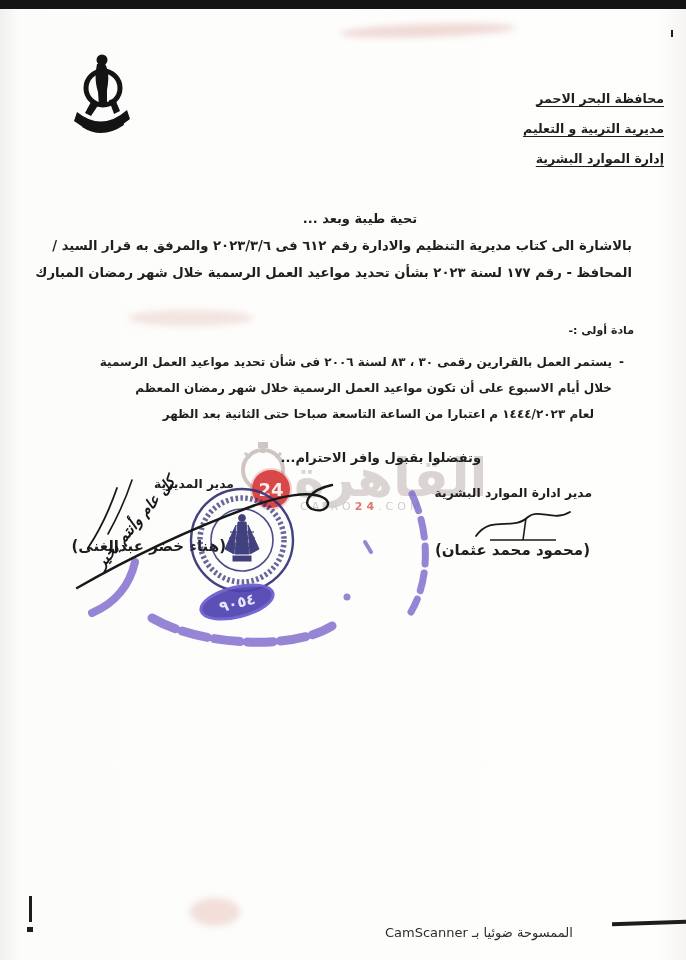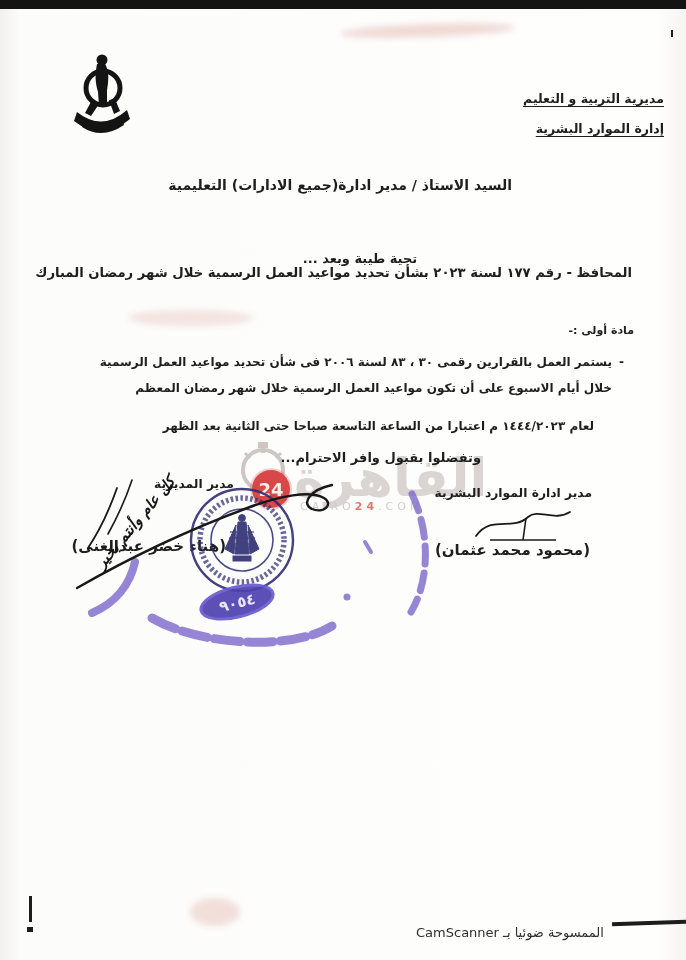--- a/index.html
+++ b/index.html
@@ -5,37 +5,37 @@
   html,body{margin:0;padding:0;width:686px;height:960px;overflow:hidden;background:#ffffff;
             font-family:"DejaVu Sans",sans-serif;}
   .page{position:relative;width:686px;height:960px;
         background:linear-gradient(90deg,#f1f0ee 0%,#fcfcfb 3%,#fefefd 96%,#f5f4f2 100%);}
   .abs{position:absolute;}
   .ar{direction:rtl;unicode-bidi:plaintext;font-weight:700;color:#1e1e1e;}
   .top-strip{top:0;left:0;width:686px;height:9px;background:#141414;z-index:6;}
   .hline{font-size:12.5px;line-height:30px;text-align:right;text-decoration:underline;
          text-underline-offset:3px;white-space:nowrap;}
   .addressee{font-size:14px;text-align:center;white-space:nowrap;}
-  .greeting{font-size:13px;text-align:center;white-space:nowrap;margin-top:40px;}
+  .greeting{font-size:13px;text-align:center;white-space:nowrap;}
   .bodyline{font-size:13.2px;text-align:right;white-space:nowrap;}
   .bulletline{font-size:12px;text-align:right;white-space:nowrap;}
   .heading{font-size:11px;white-space:nowrap;}
   .closing{font-size:13px;text-align:center;white-space:nowrap;z-index:3;}
   .sig-title{font-size:12.3px;text-align:center;white-space:nowrap;z-index:3;}
   .sig-name{font-size:15px;text-align:left;white-space:nowrap;z-index:3;}
   .handwriting{font-size:15px;font-style:italic;font-weight:600;color:#17171a;
                transform:rotate(-50deg);transform-origin:left top;white-space:nowrap;z-index:5;}
   .wm-ar{font-size:52px;font-weight:700;color:#dad5d2;direction:rtl;letter-spacing:2px;
          z-index:1;white-space:nowrap;}
   .wm-site{font-size:11px;letter-spacing:4px;color:#d2cccа;color:#d2ccca;z-index:1;white-space:nowrap;}
   .wm-site .num{color:#dd7a70;font-weight:700;}
   .wm-badge{width:38px;height:38px;border-radius:50%;background:#d94848;color:#fdecec;
             font-size:18px;font-weight:700;display:flex;align-items:center;justify-content:center;
             z-index:1;box-shadow:0 0 0 2px rgba(217,72,72,.25);}
-  .footer-line{font-size:13px;font-weight:400;color:#2e2e2e;text-align:center;direction:rtl;
+  .footer-line{font-size:13px;font-weight:400;color:#2e2e2e;text-align:left;direction:rtl;
                white-space:nowrap;z-index:3;}
   .smudge{filter:blur(3px);border-radius:50%;z-index:1;}
   .mark{background:#1d1d1d;z-index:3;}
   svg{display:block;}
 </style>
 </head>
 <body>
 
 <div class="page">
 
@@ -51,34 +51,35 @@
       <circle cx="30" cy="10" r="5.5" fill="#141414"></circle>
       <path d="M25,14 C23,24 23,32 26,42 L27,56 h8 L35,40 C37,30 37,20 33,14 Z" fill="#141414"></path>
       <path d="M20,50 l-7,13 6,3 8,-12 z" fill="#141414"></path>
       <path d="M37,50 l5,14 6,-3 -5,-12 z" fill="#141414"></path>
       <path d="M5,62 Q30,82 55,60 L58,69 Q30,93 2,71 Z" fill="#141414"></path>
       <path d="M12,72 Q30,86 50,70 L52,75 Q30,90 10,77 Z" fill="#141414"></path>
     </svg>
   </div>
 
   <div class="abs" style="right:22px;top:84px;width:160px;z-index:2;">
+    <div class="ar hline">محافظة البحر الاحمر</div>
     <div class="ar hline">مديرية التربية و التعليم</div>
     <div class="ar hline">إدارة الموارد البشرية</div>
   </div>
 
-  <div class="abs ar addressee" style="left:182px;top:177px;width:330px;z-index:2;">السيد الاستاذ / مدير ادارة(جميع الادارات) التعليمية</div>
   <div class="abs ar greeting" style="left:290px;top:211px;width:140px;z-index:2;">تحية طيبة وبعد ...</div>
 
+  <div class="abs ar bodyline" style="right:54px;top:238px;width:560px;z-index:2;">بالاشارة الى كتاب مديرية التنظيم والادارة رقم ٦١٢ فى ٢٠٢٣/٣/٦ والمرفق به قرار السيد /</div>
   <div class="abs ar bodyline" style="right:54px;top:265px;width:560px;z-index:2;">المحافظ - رقم ١٧٧ لسنة ٢٠٢٣ بشأن تحديد مواعيد العمل الرسمية خلال شهر رمضان المبارك</div>
 
   <div class="abs ar heading" style="right:52px;top:324px;z-index:2;">مادة أولى :-</div>
   <div class="abs ar bulletline" style="right:62px;top:355px;z-index:2;">-</div>
   <div class="abs ar bulletline" style="right:74px;top:355px;width:530px;z-index:2;">يستمر العمل بالقرارين رقمى ٣٠ ، ٨٣ لسنة ٢٠٠٦ فى شأن تحديد مواعيد العمل الرسمية</div>
   <div class="abs ar bulletline" style="right:74px;top:381px;width:520px;z-index:2;">خلال أيام الاسبوع على أن تكون مواعيد العمل الرسمية خلال شهر رمضان المعظم</div>
-  <div class="abs ar bulletline" style="right:92px;top:407px;width:500px;z-index:2;margin-top:12px;">لعام ١٤٤٤/٢٠٢٣ م اعتبارا من الساعة التاسعة صباحا حتى الثانية بعد الظهر</div>
+  <div class="abs ar bulletline" style="right:92px;top:407px;width:500px;z-index:2;">لعام ١٤٤٤/٢٠٢٣ م اعتبارا من الساعة التاسعة صباحا حتى الثانية بعد الظهر</div>
 
   <div class="abs ar closing" style="left:246px;top:450px;width:200px;margin-left:35px;">وتفضلوا بقبول وافر الاحترام...</div>
 
   <div class="abs" style="left:236px;top:440px;z-index:1;">
     <svg width="54" height="56" viewBox="0 0 54 56">
       <circle cx="27" cy="30" r="20" fill="none" stroke="#cfc6c3" stroke-width="4"></circle>
       <rect x="22" y="2" width="10" height="6" fill="#cfc6c3"></rect>
       <line x1="27" y1="8" x2="27" y2="13" stroke="#cfc6c3" stroke-width="4"></line>
       <line x1="45" y1="13" x2="40" y2="18" stroke="#cfc6c3" stroke-width="3"></line>
       <line x1="9" y1="13" x2="14" y2="18" stroke="#cfc6c3" stroke-width="3"></line>

